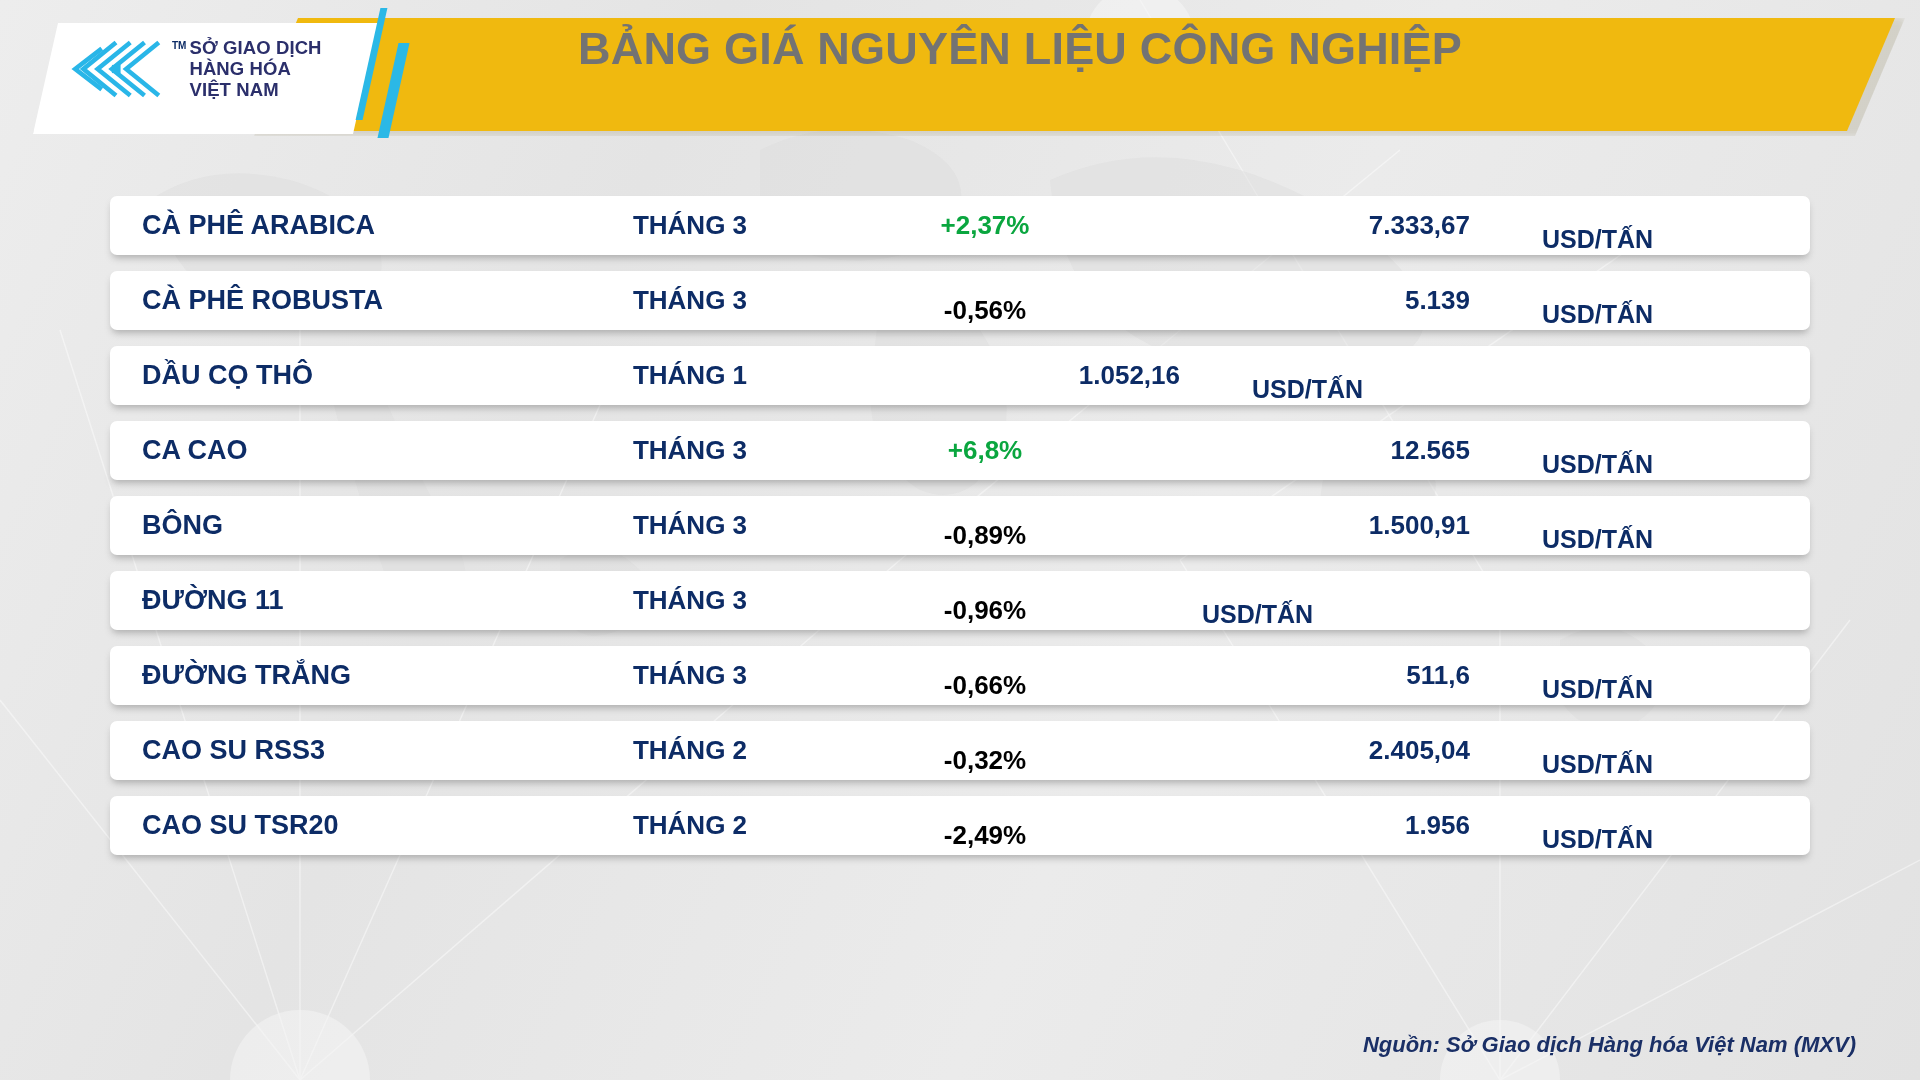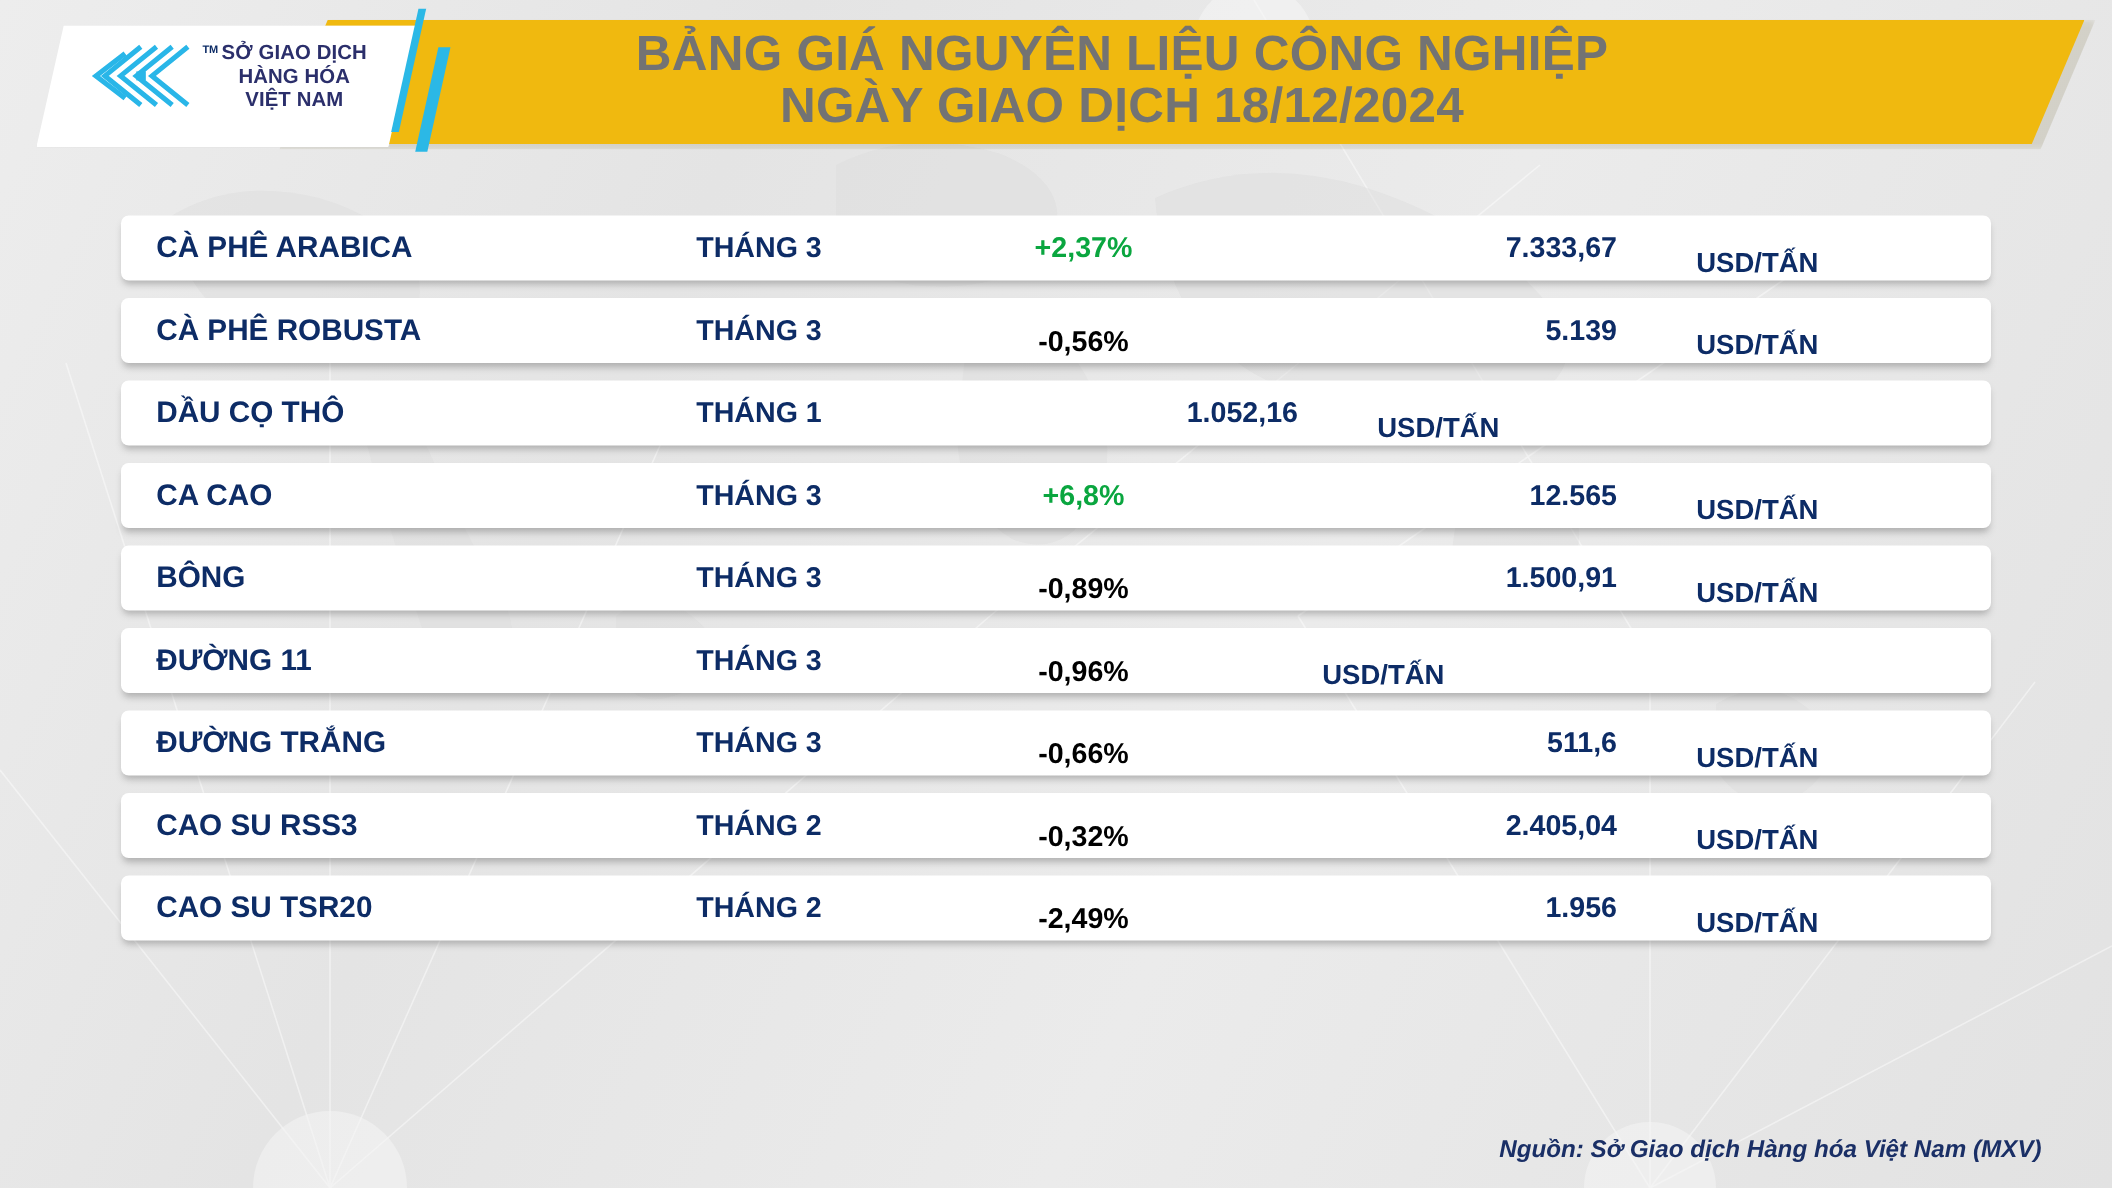--- a/index.html
+++ b/index.html
@@ -58,21 +58,21 @@
   }
   .accent-1 {
     top:8px; left:368px; width:7px; height:112px;
     background:#2bb8e6; transform:skewX(-12.5deg);
   }
   .accent-2 {
     top:43px; left:388px; width:11px; height:95px;
     background:#2bb8e6; transform:skewX(-12.5deg);
   }
   .logo-inner {
-    position:absolute; top:37px; left:75px; display:flex; align-items:center; z-index:6;text-align:center;
+    position:absolute; top:37px; left:63px; display:flex; align-items:center; z-index:6;
   }
   .logo-mark { width:107px; height:62px; }
   .logo-tm {
     font-size:10px; color:#0d2c66; font-weight:bold;
     align-self:flex-start; margin-left:2px; margin-top:3px;
   }
   .logo-text {
     margin-left:3px; color:#2b2f6b; font-weight:bold;
     font-size:18.5px; line-height:1.14; letter-spacing:.1px;
     font-family:"Liberation Sans", sans-serif;
@@ -166,21 +166,20 @@
     <span class="logo-tm">TM</span>
     <div class="logo-text">
       <div>SỞ GIAO DỊCH</div>
       <div>HÀNG HÓA</div>
       <div>VIỆT NAM</div>
     </div>
   </div>
 
   <div class="title-wrap">
     <div class="title-line1">BẢNG GIÁ NGUYÊN LIỆU CÔNG NGHIỆP</div>
-    <div class="title-line2">NGÀY GIAO DỊCH 18/12/2024</div>
   </div>
 </div>
 
 <div class="table">
     <div class="row">
       <div class="c-name">CÀ PHÊ ARABICA</div>
       <div class="c-month">THÁNG 3</div>
       <div class="c-change up">+2,37%</div>
       <div class="c-value">7.333,67</div>
       <div class="c-unit">USD/TẤN</div>

